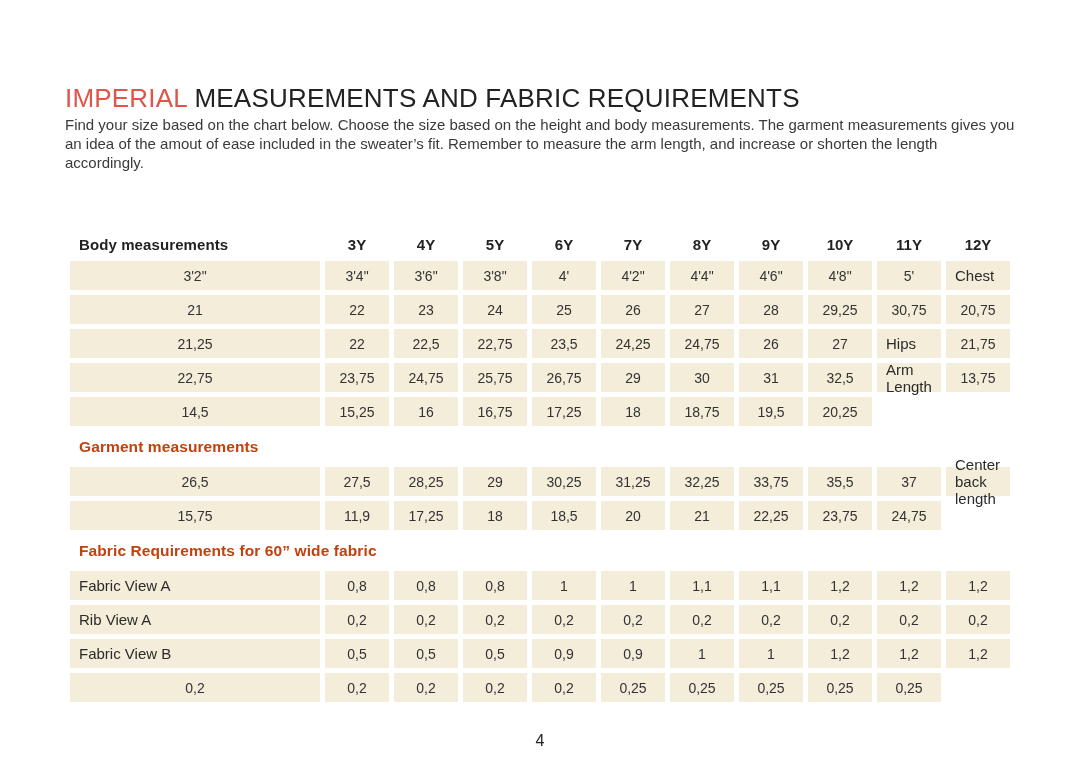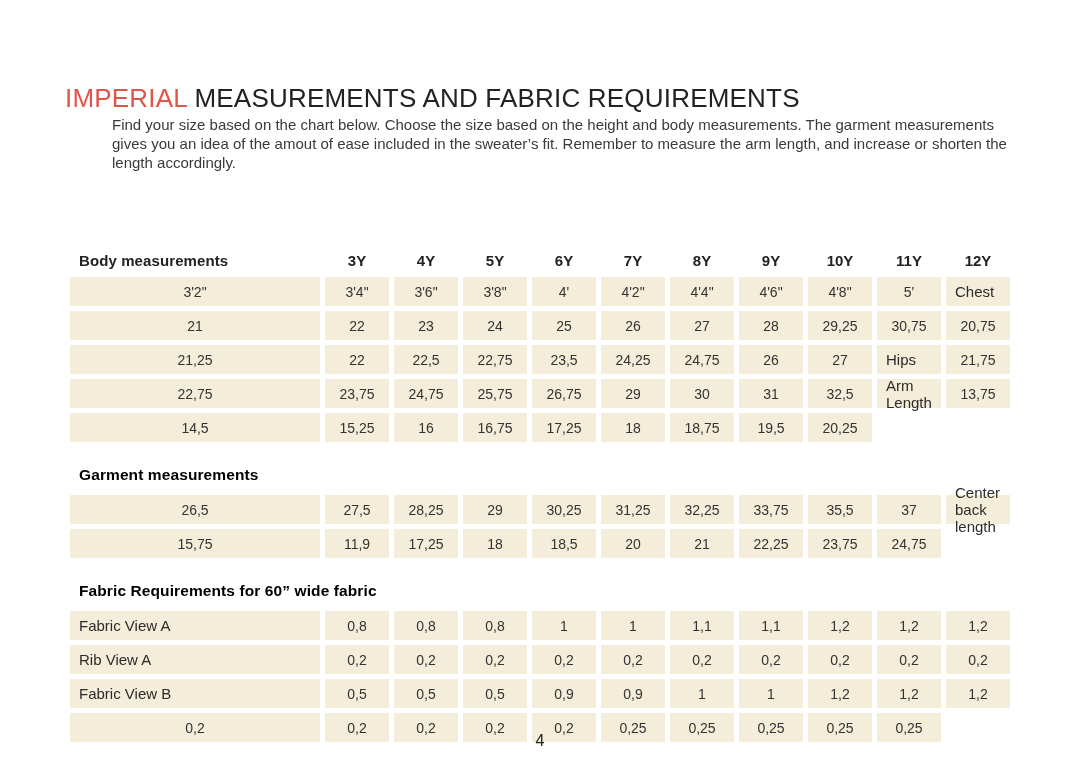--- a/index.html
+++ b/index.html
@@ -19,24 +19,24 @@
   .content{
     position:absolute;left:65px;top:86px;width:952px;
   }
   .page-title{
     font-size:26px;font-weight:400;letter-spacing:.2px;
     color:#222;line-height:24px;
   }
   .page-title .accent{color:var(--accent);}
   .intro{
     margin-top:5px;
-    font-size:15px;line-height:19px;color:#3a3a3a;margin-left:47px;
+    font-size:15px;line-height:19px;color:#3a3a3a;
   }
   .size-table{
-    position:absolute;left:70px;top:249px;width:940px;
+    position:absolute;left:70px;top:233px;width:940px;
     display:grid;
     grid-template-columns:250px repeat(10,1fr);
     column-gap:5px;row-gap:5px;
   }
   .cell{
     background:var(--cream);
     height:29px;
     display:flex;align-items:center;justify-content:center;
     font-size:14px;color:#333;
   }
@@ -51,21 +51,21 @@
   }
   .head-label{
     background:none;justify-content:flex-start;padding-left:9px;
     font-weight:700;letter-spacing:.1px;
   }
   .section-cell{
     grid-column:1 / -1;
     background:none;height:31px;
     display:flex;align-items:center;
     padding-left:9px;
-    font-size:15.5px;font-weight:700;letter-spacing:.1px;color:#000000;margin-top:12px;
+    font-size:15.5px;font-weight:700;letter-spacing:.1px;color:#c2410c;
   }
   .page-number{
     position:absolute;left:0;right:0;bottom:20px;
     text-align:center;font-size:16px;color:#222;
   }
 </style>
 </head>
 <body>
 
 <div class="page">

